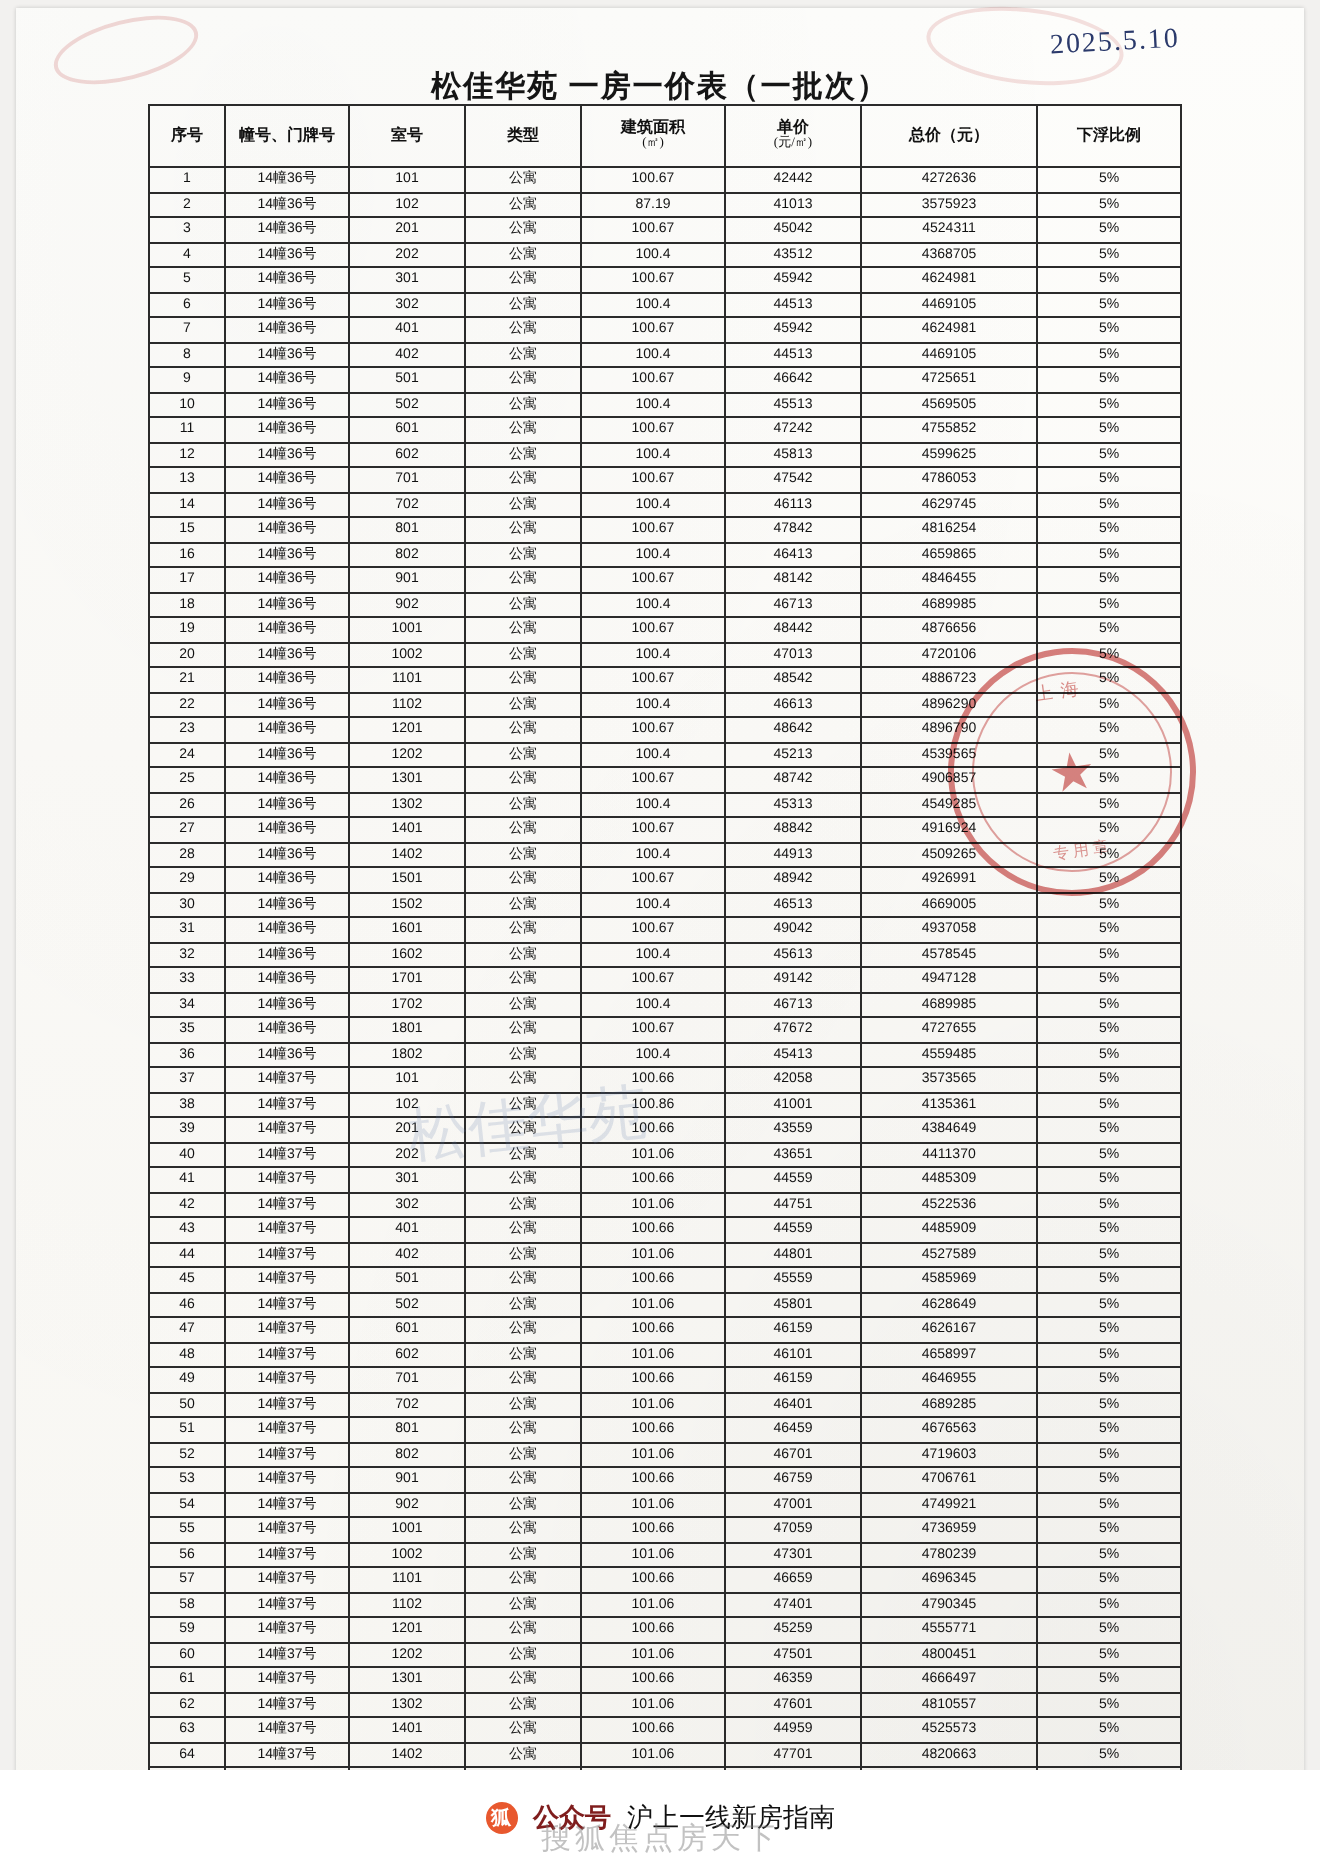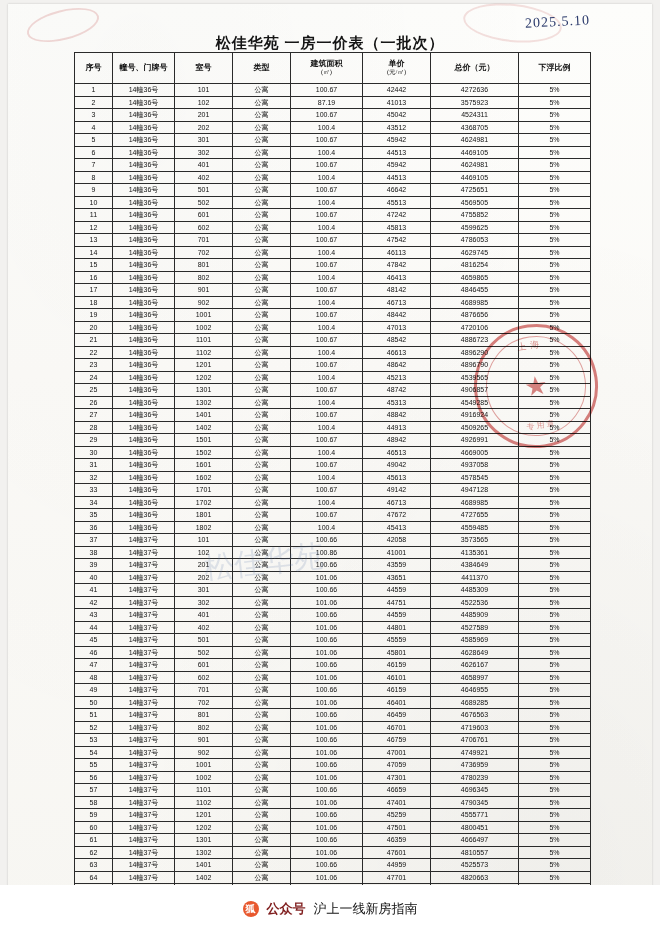--- a/index.html
+++ b/index.html
@@ -934,13 +934,14 @@
     <div class="btm">专用章</div>
   </div>
 
   <div id="watermark">松佳华苑</div>
 </div>
 
 <div id="footer">
   <span class="dot">狐</span>
   <span class="ftext">公众号</span>
   <span class="fsub">沪上一线新房指南</span>
+  <div id="footer-wm">搜狐焦点房天下</div>
 </div>
 
 </body></html>

